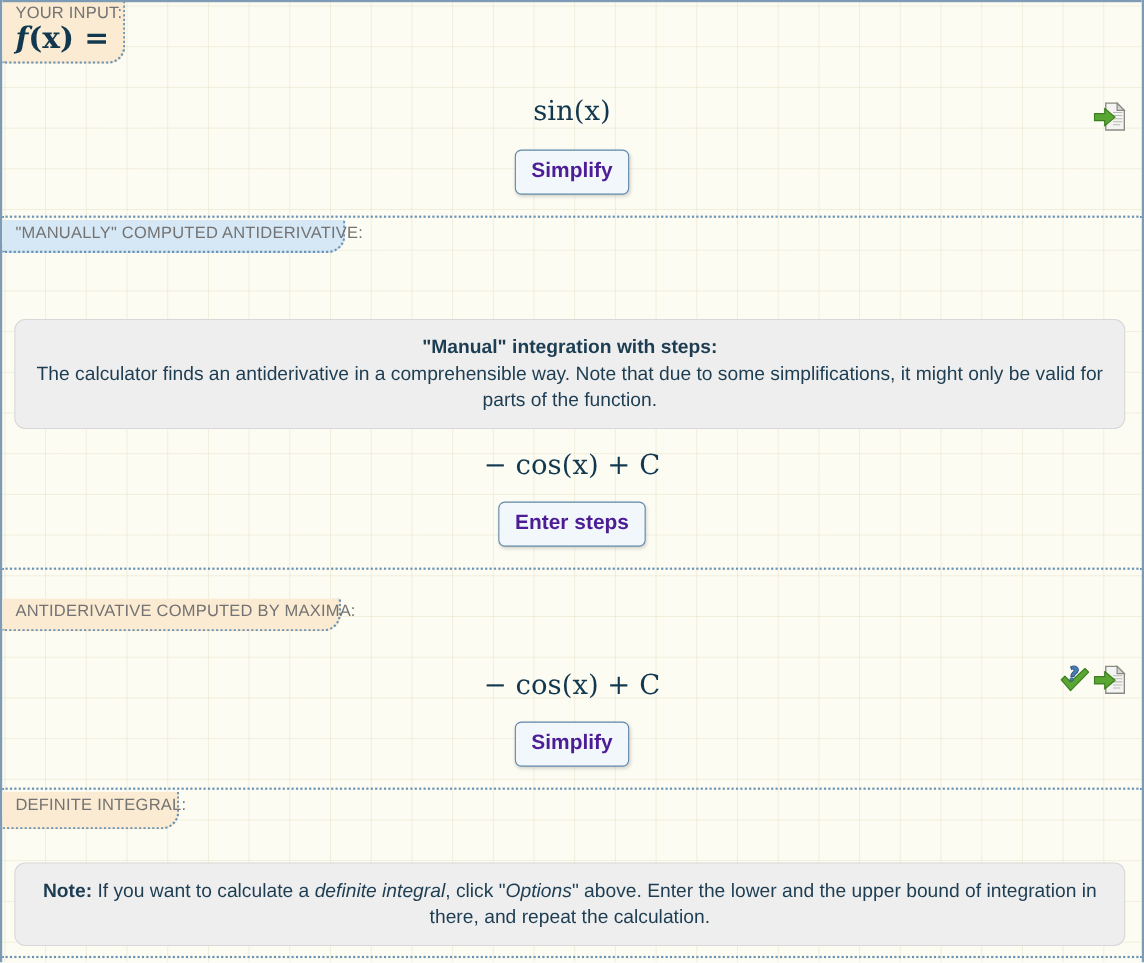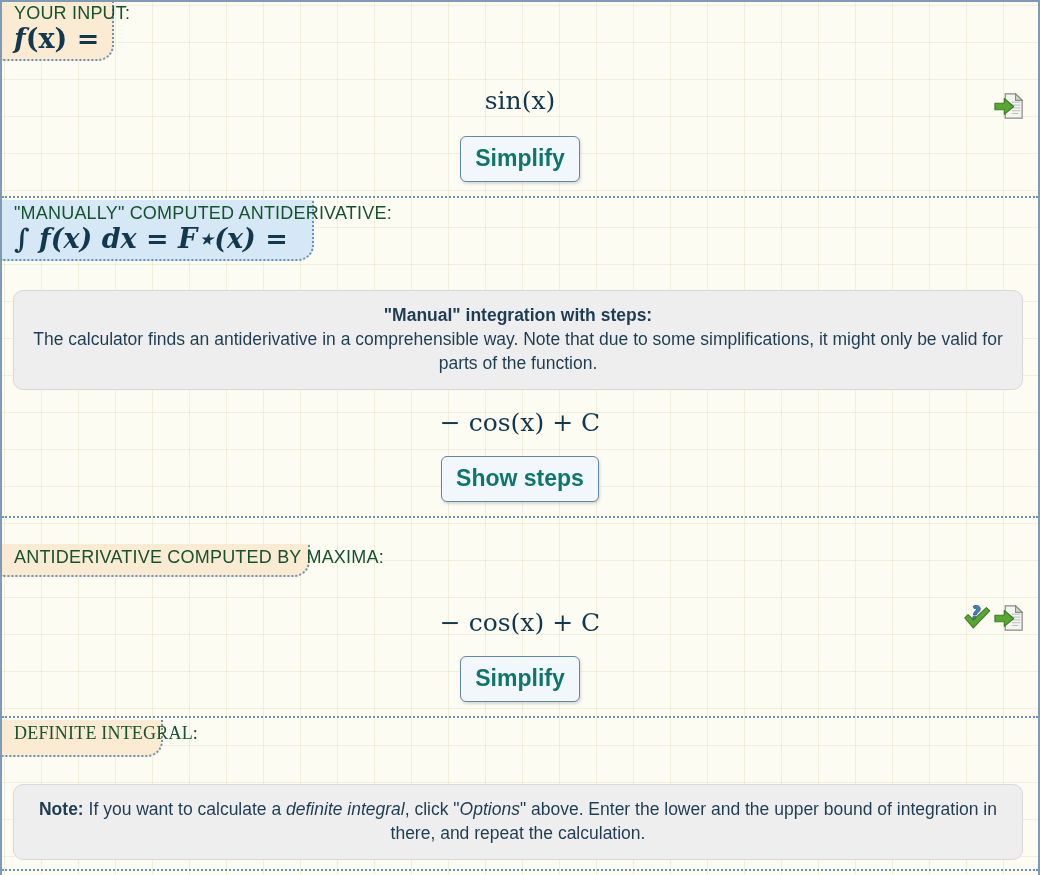--- a/index.html
+++ b/index.html
@@ -61,42 +61,42 @@
     padding: 4px 12px 6px 12px;
     border-right: 2px dotted #6b93b3;
     border-bottom: 2px dotted #6b93b3;
     border-bottom-right-radius: 16px;
     line-height: 1.05;
   }
   .tab.beige { background: #faebd2; }
   .tab.blue  { background: #d6e8f5; }
 
   .tab .cap {
-    font-size: 18px;
+    font-size: 15px;
     letter-spacing: 0.2px;
-    color: #14532d;
+    color: #737373;
     white-space: nowrap;
     display: block;
     padding-bottom: 2px;
   }
   .tab .math {
     font-family: "DejaVu Serif", "Liberation Serif", serif;
     font-weight: bold;
     font-style: italic;
     font-size: 27px;
     color: #11384f;
     white-space: nowrap;
     display: block;
   }
   .tab .math .up { font-style: normal; }
 
   #tab-input   { left: 0;  top: 0;   width: 112px; }
   #tab-manual  { left: 0;  top: 200px; width: 312px; }
   #tab-maxima  { left: 0;  top: 520px; width: 308px; margin-top: 24px; }
-  #tab-definite{ left: 0;  top: 720px; width: 161px; padding-bottom: 10px; font-family: Liberation Serif, serif; }
+  #tab-definite{ left: 0;  top: 720px; width: 161px; padding-bottom: 10px; }
 
   
   .section { position: absolute; left: 0; right: 0; z-index: 2; padding-left: 37px; }
   #sec-input    { top: 0;   height: 196px; }
   #sec-manual   { top: 198px; height: 318px; }
   #sec-maxima   { top: 518px; height: 198px; }
   #sec-definite { top: 718px; height: 151px; }
 
   
   .infobox {
@@ -134,23 +134,23 @@
   .btnrow {
     position: absolute;
     left: 0; right: 0;
     text-align: center;
   }
   .btn {
     display: inline-block;
     background: #f2f7fc;
     border: 1px solid #5f87a8;
     border-radius: 6px;
-    color: #0f766e;
+    color: #4c1d95;
     font-family: "Liberation Sans", sans-serif;
-    font-size: 23px;
+    font-size: 19px;
     font-weight: bold;
     padding: 8px 14px 9px 14px;
     cursor: pointer;
     box-shadow: 1px 2px 3px rgba(0,0,0,0.14);
   }
 
   
   .icons {
     position: absolute;
     display: flex;
@@ -214,21 +214,21 @@
   <div class="section" id="sec-manual">
 
     <div class="infobox" id="box-manual">
       <b>"Manual" integration with steps:</b><br>
       <span>The calculator finds an antiderivative in a comprehensible way. Note that due to some simplifications, it might only be valid for parts of the function.</span>
     </div>
 
     <div class="formula" style="top:210px;">− cos(x) + C</div>
 
     <div class="btnrow" style="top:258px;">
-      <span class="btn">Show steps</span>
+      <span class="btn">Enter steps</span>
     </div>
 
     <div class="icons" id="icons-manual">
       <svg class="ic" width="30" height="30">
           <use href="#sym-verify-check"></use>
         </svg>
       <svg class="ic" width="30" height="30">
           <use href="#sym-doc-arrow"></use>
         </svg>
     </div>
@@ -250,21 +250,20 @@
     </div>
   </div>
 
   <div class="tab beige" id="tab-input">
     <span class="cap">YOUR INPUT:</span>
     <span class="math"><span>f</span><span class="up">(x) =</span></span>
   </div>
 
   <div class="tab blue" id="tab-manual">
     <span class="cap">"MANUALLY" COMPUTED ANTIDERIVATIVE:</span>
-    <span class="math">∫ f(x) dx = F⋆(x) =</span>
   </div>
 
   <div class="tab beige" id="tab-maxima">
     <span class="cap">ANTIDERIVATIVE COMPUTED BY MAXIMA:</span>
   </div>
 
   <div class="tab beige" id="tab-definite">
     <span class="cap">DEFINITE INTEGRAL:</span>
   </div>
 

